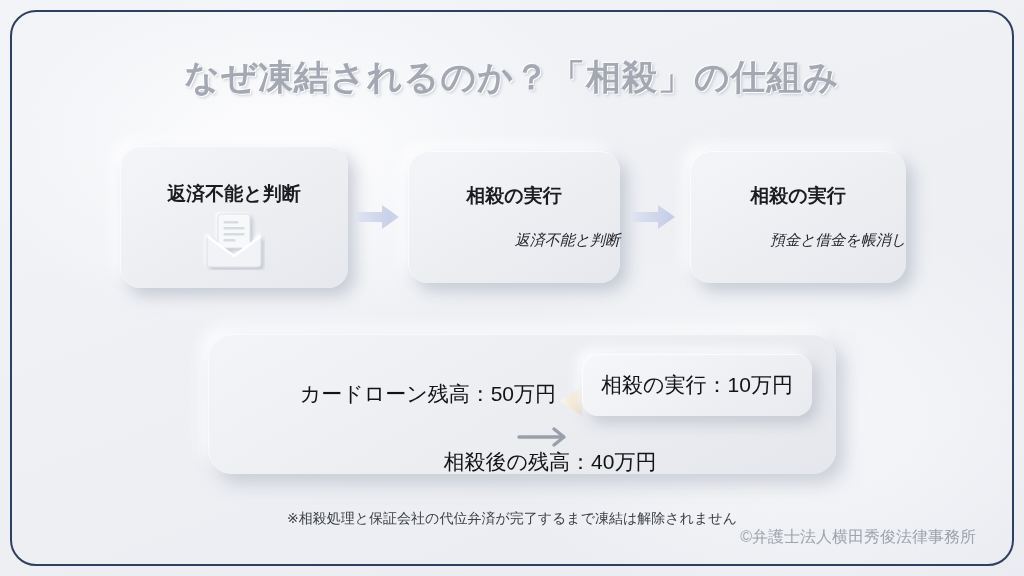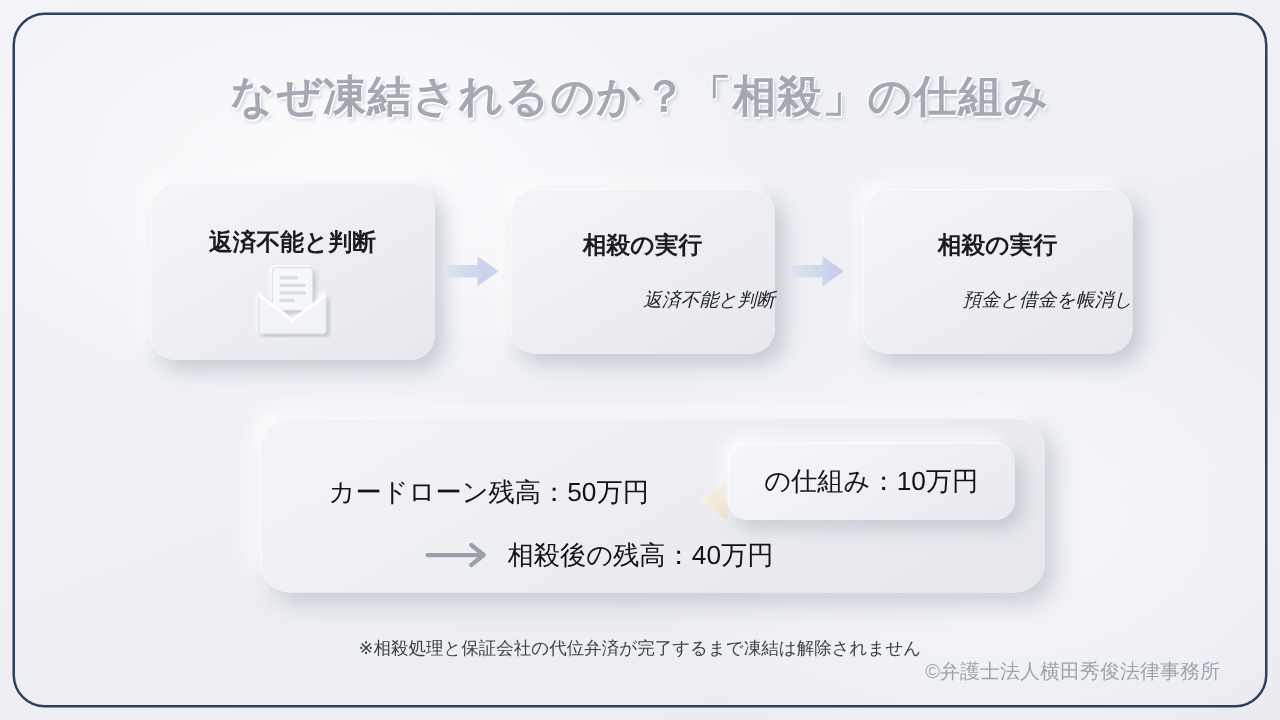--- a/index.html
+++ b/index.html
@@ -68,37 +68,37 @@
   
   #offset-panel {
     position:absolute; left:208px; top:334px; width:628px; height:140px;
     background:linear-gradient(150deg,#f3f4f8 0%,#ebedf1 55%,#e5e7ec 100%);
     border-radius:24px;
     box-shadow: 8px 9px 18px rgba(163,169,184,.5),
                 -7px -7px 15px rgba(255,255,255,.95),
                 inset 1px 1px 1px rgba(255,255,255,.7);
   }
   #loan-balance-label {
-    position:absolute; left:18px; top:46px; width:330px; text-align:center;
+    position:absolute; left:18px; top:46px; width:330px; text-align:right;
     font-size:21px; color:#121317; font-weight:normal;
   }
   #offset-left-arrow { position:absolute; left:352px; top:50px; width:74px; height:34px; }
 
   #deposit-pill {
     position:absolute; left:374px; top:20px; width:230px; height:62px;
     background:linear-gradient(150deg,#f6f7fa 0%,#eef0f4 55%,#e8eaef 100%);
     border-radius:16px;
     box-shadow: 6px 7px 14px rgba(163,169,184,.5),
                 -5px -5px 12px rgba(255,255,255,.95),
                 inset 1px 1px 1px rgba(255,255,255,.8);
     display:flex; align-items:center; justify-content:center;
   }
   #deposit-pill-label { font-size:21px; color:#121317; }
 
-  #result-row { position:absolute; left:132px; top:92px; width:420px; height:36px; display:flex; align-items:center; }
+  #result-row { position:absolute; left:132px; top:92px; width:420px; height:36px; display:flex; align-items:center;flex-direction:column; }
   #result-arrow { width:56px; height:22px; flex:none; margin-right:10px; }
   #result-label { font-size:21px; color:#121317; }
 
   
   #footnote {
     position:absolute; left:0; right:0; top:482px; text-align:center;
     font-size:14px; color:#3d4046;margin-top:28px;
   }
   #copyright {
     position:absolute; right:48px; top:527px;
@@ -171,21 +171,21 @@
           <stop offset="0%" stop-color="#e6e9f3"></stop>
           <stop offset="45%" stop-color="#ccd3e8"></stop>
           <stop offset="78%" stop-color="#f0e3cd"></stop>
           <stop offset="100%" stop-color="#fbf6ec"></stop>
         </linearGradient>
       </defs>
       <path d="M74 11 L22 11 L22 2 L0 17 L22 32 L22 23 L74 23 Z" fill="url(#lgrad)"></path>
     </svg>
 
     <div id="deposit-pill">
-      <span id="deposit-pill-label">の仕組み：10万円</span>
+      <span id="deposit-pill-label">相殺の実行：10万円</span>
     </div>
 
     <div id="result-row">
       <svg id="result-arrow" viewBox="0 0 56 22">
         <g stroke="#9aa0ab" stroke-width="3.4" fill="none" stroke-linecap="round" stroke-linejoin="round">
           <line x1="2" y1="11" x2="46" y2="11"></line>
           <polyline points="37,3 47,11 37,19"></polyline>
         </g>
       </svg>
       <span id="result-label">相殺後の残高：40万円</span>

